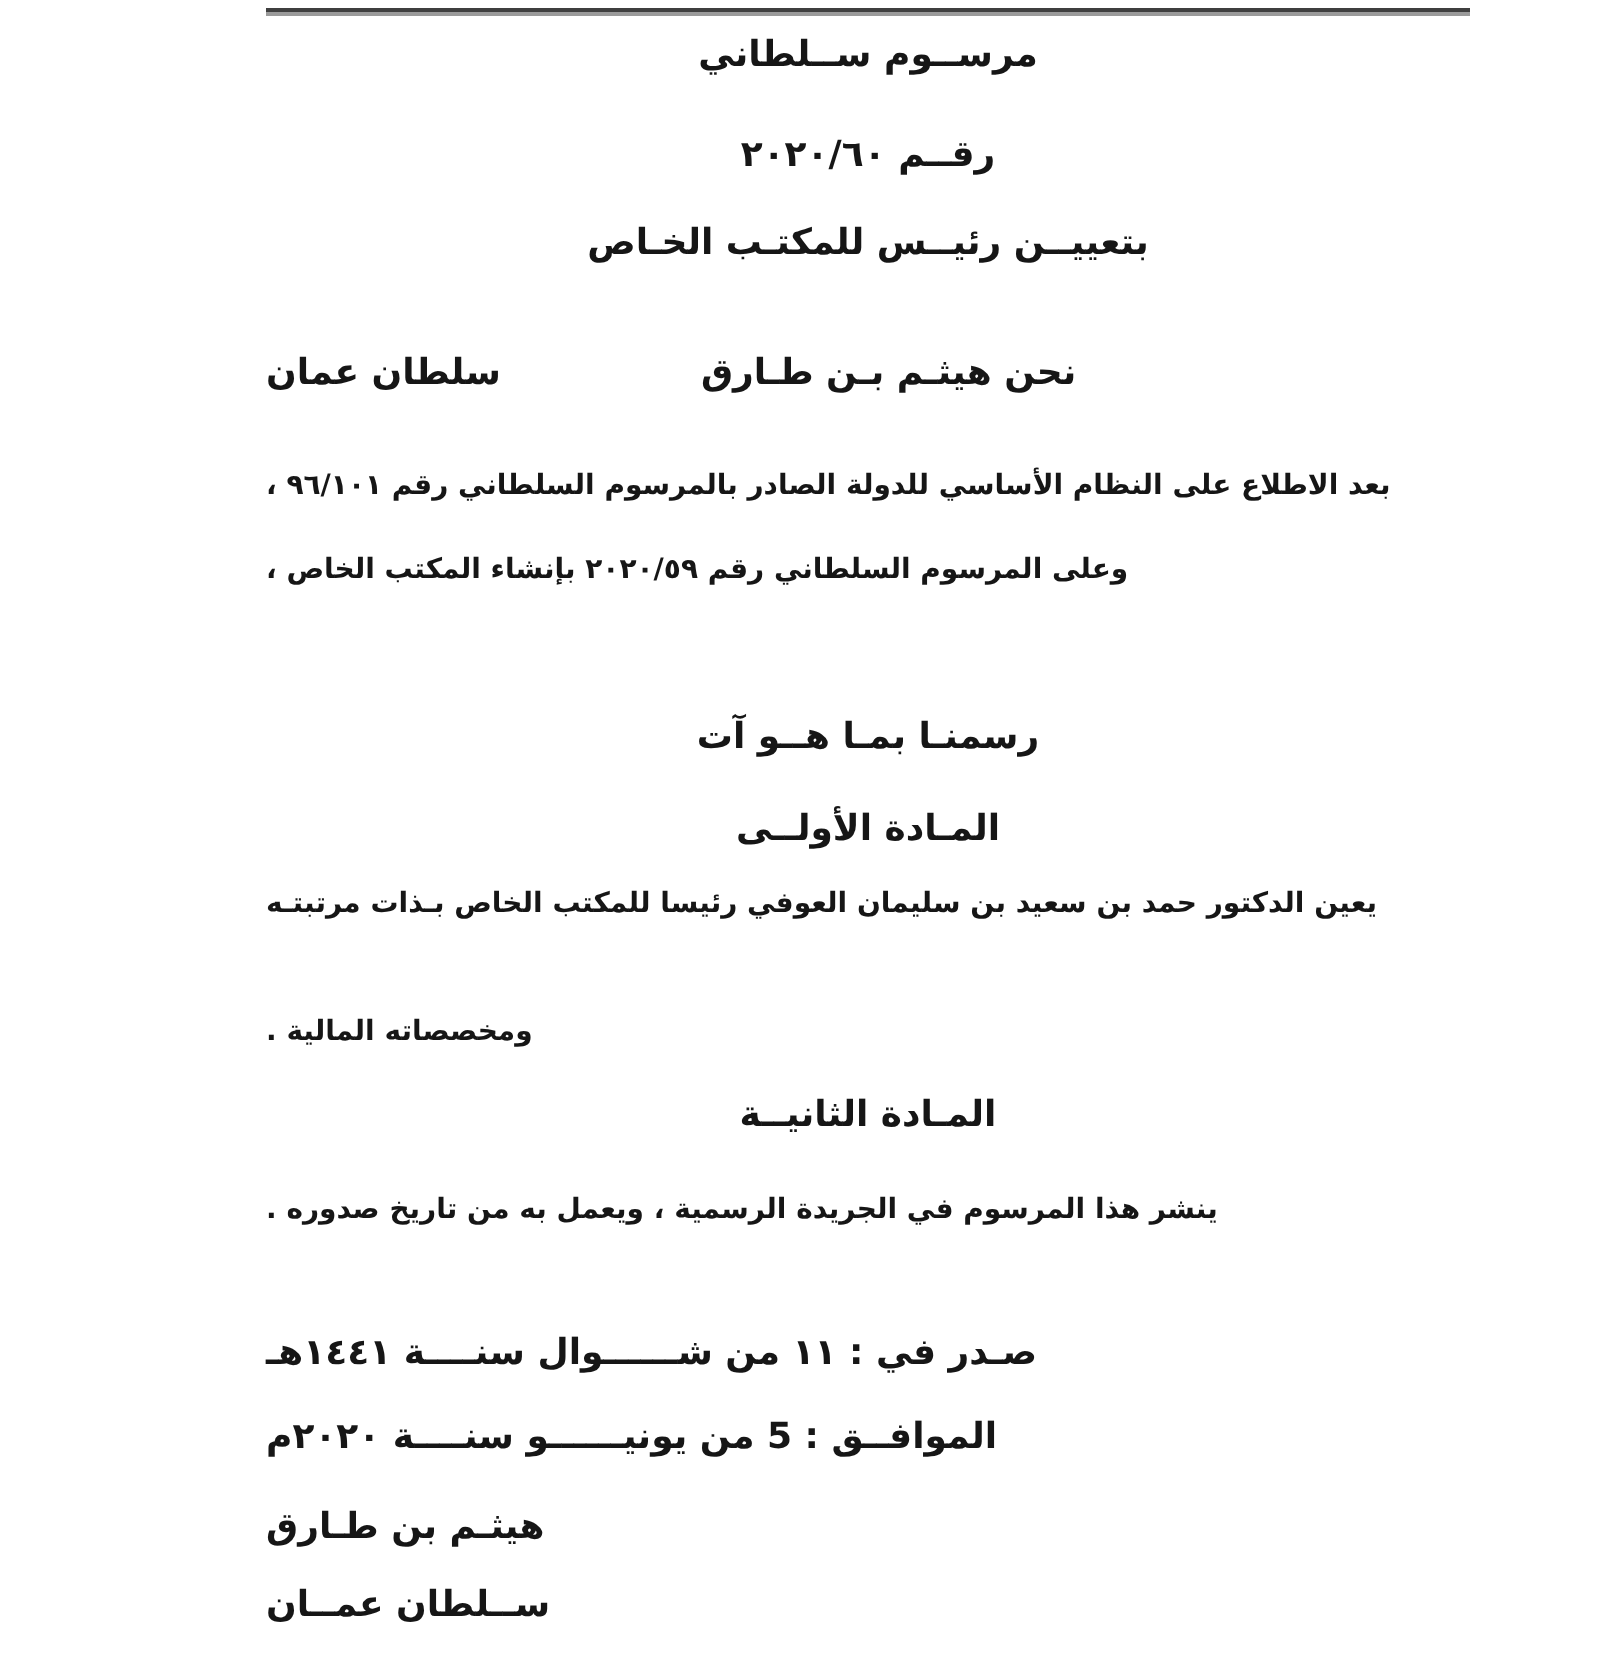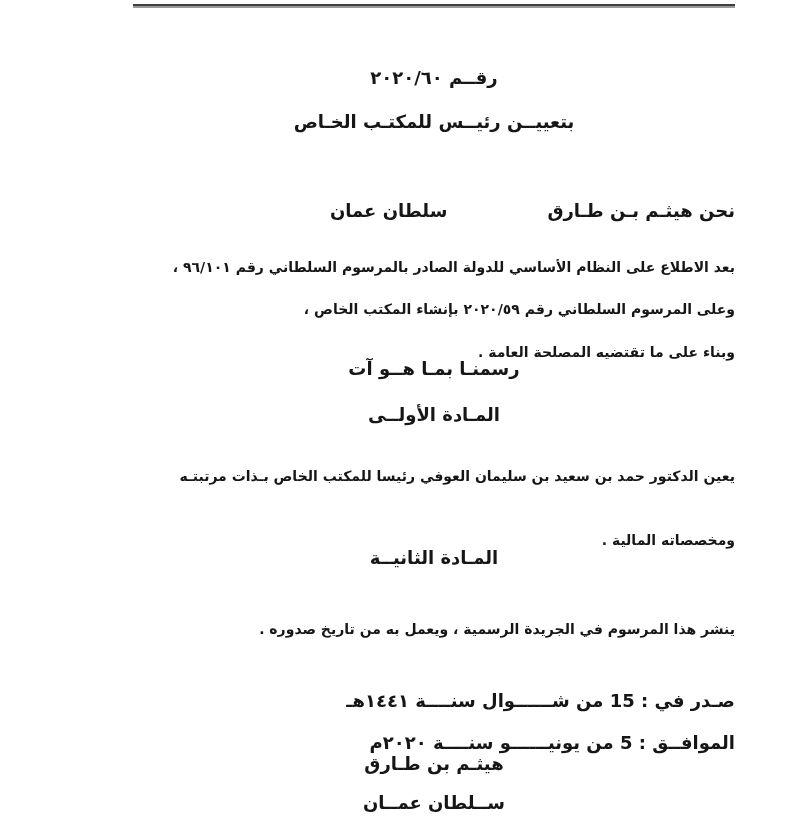--- a/index.html
+++ b/index.html
@@ -24,60 +24,60 @@
   .row{
     position:absolute;left:0;right:0;
     font-weight:bold;
     color:#161616;
     font-size:14px;
     line-height:27px;
     white-space:nowrap;
   }
   .lg{font-size:18px;}
   .center{text-align:center;}
-  .right{text-align:right;margin-top:24px;}
-  .left{text-align:center;}
+  .right{text-align:left;}
+  .left{text-align:left;}
   .spacer{display:inline-block;width:100px;}
 </style>
 </head>
 <body>
 
 <div class="page">
   <div class="doc">
 
     <div class="rule"></div>
 
+    <div class="row center lg" style="top:14px">مرســوم ســلطاني</div>
 
     <div class="row center lg" style="top:64px">رقــم ٢٠٢٠/٦٠</div>
 
     <div class="row center lg" style="top:108px">بتعييــن رئيــس للمكتـب الخـاص</div>
 
     <div class="row right lg" style="top:173px">
       <span>نحن هيثـم بـن طـارق</span><span class="spacer"></span><span>سلطان عمان</span>
     </div>
 
     <div class="row right" style="top:230px">بعد الاطلاع على النظام الأساسي للدولة الصادر بالمرسوم السلطاني رقم ٩٦/١٠١ ،</div>
 
     <div class="row right" style="top:272px">وعلى المرسوم السلطاني رقم ٢٠٢٠/٥٩ بإنشاء المكتب الخاص ،</div>
 
-    <div class="row right" style="top:315px">وبناء على ما تقتضيه المصلحة العامة .</div>
 
     <div class="row center lg" style="top:401px">المـادة الأولــى</div>
 
     <div class="row center lg" style="top:355px">رسمنـا بمـا هــو آت</div>
 
     <div class="row right" style="top:439px">يعين الدكتور حمد بن سعيد بن سليمان العوفي رئيسا للمكتب الخاص بـذات مرتبتـه</div>
 
     <div class="row right" style="top:503px">ومخصصاته المالية .</div>
 
     <div class="row center lg" style="top:544px">المـادة الثانيــة</div>
 
     <div class="row right" style="top:592px">ينشر هذا المرسوم في الجريدة الرسمية ، ويعمل به من تاريخ صدوره .</div>
 
-    <div class="row right lg" style="top:663px">صـدر في : 15 من شــــــوال سنــــة ١٤٤١هـ</div>
+    <div class="row right lg" style="top:663px">صـدر في : ١١ من شــــــوال سنــــة ١٤٤١هـ</div>
 
     <div class="row right lg" style="top:705px">الموافــق : 5  من يونيــــــو سنــــة ٢٠٢٠م</div>
 
     <div class="row left lg" style="top:750px">هيثـم بن طـارق</div>
 
     <div class="row left lg" style="top:789px">ســلطان عمــان</div>
 
   </div>
 </div>
 

